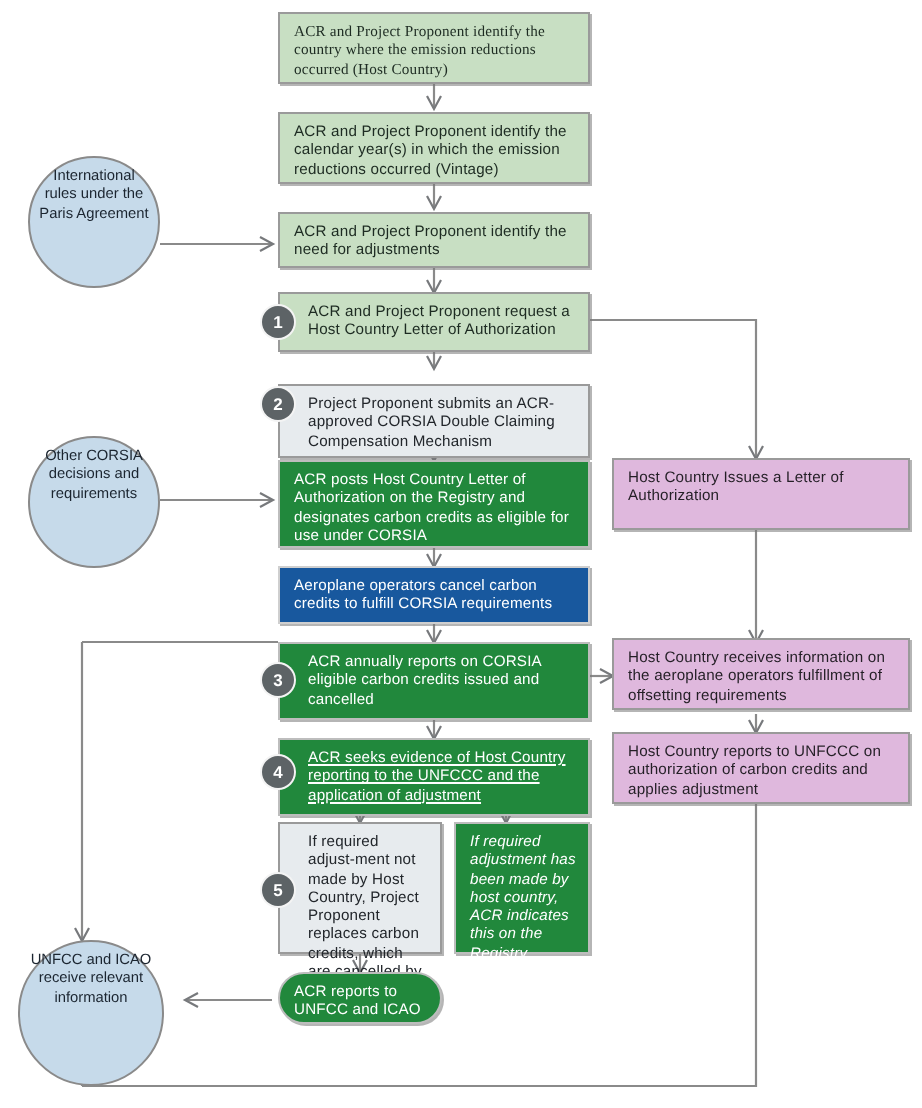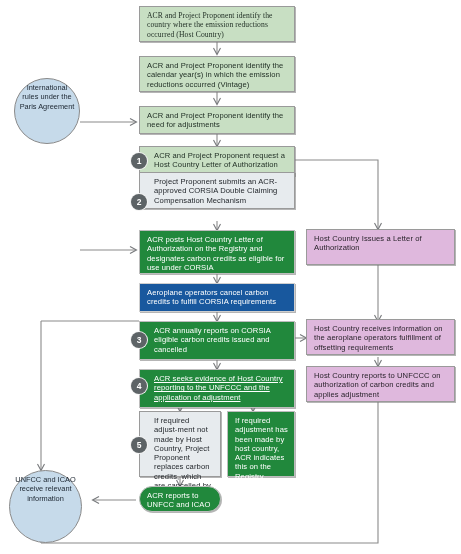--- a/index.html
+++ b/index.html
@@ -72,41 +72,44 @@
 
       <path d="M139,321 L41,321"></path>
 
       <path d="M378,402 L378,543 L41,543"></path>
     </g>
   </svg>
 
   <div class="ellipse" style="left:14px;top:78px;width:66px;height:66px;">
     <span>International rules under the Paris Agreement</span>
   </div>
+  <div class="ellipse" style="left:14px;top:218px;width:66px;height:66px;">
+    <span>Other CORSIA decisions and requirements</span>
+  </div>
 
   <div class="node n-lgreen" style="left:139px;top:6px;width:156px;height:36px;font-family:Liberation Serif, serif;">
     <span>ACR and Project Proponent identify the country where the emission reductions occurred (Host Country)</span>
   </div>
 
   <div class="node n-lgreen" style="left:139px;top:56px;width:156px;height:36px;">
     <span>ACR and Project Proponent identify the calendar year(s) in which the emission reductions occurred (Vintage)</span>
   </div>
 
   <div class="node n-lgreen" style="left:139px;top:146px;width:156px;height:30px;padding-left:14px;">
     <span>ACR and Project Proponent request a Host Country Letter of Authorization</span>
   </div>
 
   <div class="node n-lgreen" style="left:139px;top:106px;width:156px;height:28px;">
     <span>ACR and Project Proponent identify the need for adjustments</span>
   </div>
   <div class="step" style="left:131px;top:153px;">
     <span>1</span>
   </div>
 
-  <div class="node n-grey" style="left:139px;top:172px;width:156px;height:37px;padding-left:14px;">
+  <div class="node n-grey" style="left:139px;top:192px;width:156px;height:37px;padding-left:14px;">
     <span>Project Proponent submits an ACR-approved CORSIA Double Claiming Compensation Mechanism</span>
   </div>
   <div class="step" style="left:131px;top:194px;">
     <span>2</span>
   </div>
 
   <div class="node n-green" style="left:139px;top:230px;width:156px;height:44px;">
     <span>ACR posts Host Country Letter of Authorization on the Registry and designates carbon credits as eligible for use under CORSIA</span>
   </div>
 
@@ -128,21 +131,21 @@
     <span>4</span>
   </div>
 
   <div class="node n-grey" style="left:139px;top:411px;width:82px;height:66px;padding-left:14px;">
     <span>If required adjust-ment not made by Host Country, Project Proponent replaces carbon credits, which are cancelled by ACR</span>
   </div>
   <div class="step" style="left:131px;top:437px;">
     <span>5</span>
   </div>
 
-  <div class="node n-green" style="left:227px;top:411px;width:68px;height:66px;">
+  <div class="node n-green" style="left:227px;top:411px;width:68px;height:66px;font-style:italic;">
     <span>If required adjustment has been made by host country, ACR indicates this on the Registry</span>
   </div>
 
   <div class="node n-green" style="left:139px;top:486px;width:82px;height:26px;border-radius:13px;">
     <span>ACR reports to UNFCC and ICAO</span>
   </div>
 
   <div class="node n-purple" style="left:306px;top:229px;width:149px;height:36px;">
     <span>Host Country Issues a Letter of Authorization</span>
   </div>

